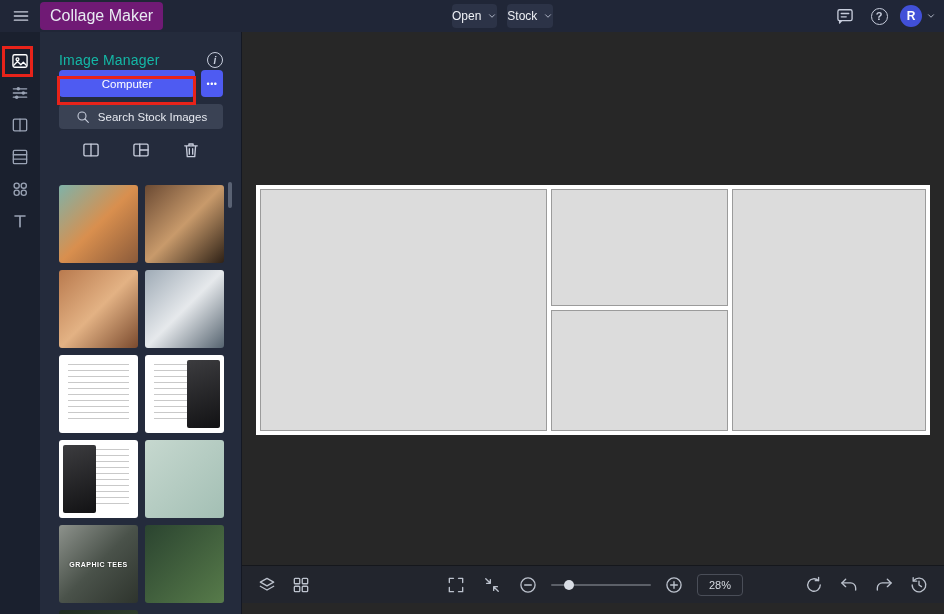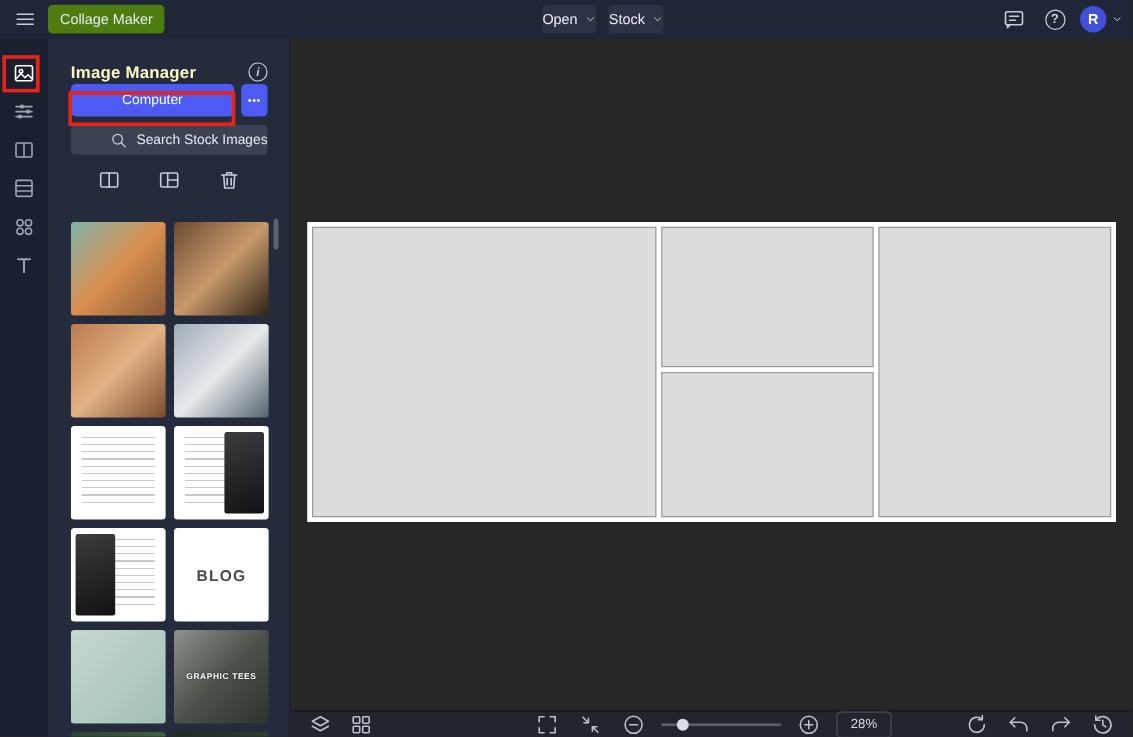--- a/index.html
+++ b/index.html
@@ -6,21 +6,21 @@
   html,body{width:944px;height:614px;overflow:hidden;background:#272727;
     font-family:"Liberation Sans",sans-serif;-webkit-font-smoothing:antialiased}
   .app{position:relative;width:944px;height:614px;display:flex;flex-direction:column}
 
   
   .topbar{flex:0 0 32px;height:32px;background:var(--topbar_bg,#202637);display:flex;
     align-items:center;position:relative;z-index:6;padding:0 8px}
   .tb-left{display:flex;align-items:center;gap:6px}
   .icon-btn{display:flex;align-items:center;justify-content:center;width:26px;height:26px;
     background:none;border:none;cursor:pointer;border-radius:4px}
-  .app-title-chip{background:#4d7c0f;color:#e8ebf2;font-size:12px;padding:5px 10px;
+  .app-title-chip{background:#701a75;color:#e8ebf2;font-size:16px;padding:5px 10px;
     border-radius:4px;white-space:nowrap}
   .tb-center{position:absolute;left:452px;top:0;height:32px;display:flex;align-items:center;gap:10px}
   .tb-btn{display:flex;align-items:center;gap:6px;background:#2c3347;color:#eef0f5;
     border:none;border-radius:4px;height:24px;padding:0 0;font-size:12px;cursor:pointer;
     font-family:"Liberation Sans",sans-serif}
   .tb-right{margin-left:auto;display:flex;align-items:center;gap:8px}
   .circle-glyph{width:17px;height:17px;border:1.6px solid #c7cddc;border-radius:50%;
     color:#c7cddc;font-size:11px;font-weight:bold;display:flex;align-items:center;justify-content:center}
   .avatar{width:22px;height:22px;border-radius:50%;background:var(--avatar_blue,#4150d8);
     color:#fff;font-size:12px;font-weight:bold;display:flex;align-items:center;justify-content:center}
@@ -34,28 +34,28 @@
     align-items:center;padding-top:14px;gap:2px}
   .rail-item{width:40px;height:30px;display:flex;align-items:center;justify-content:center;
     background:none;border:none;cursor:pointer}
   .rail-item .ic{stroke:#9aa3b5}
   .rail-item.active .ic{stroke:#ffffff}
 
   
   .panel{flex:0 0 202px;background:var(--panel_bg,#242b3c);position:relative;
     border-right:1px solid #141823;padding:18px 18px 0 19px;display:flex;flex-direction:column}
   .panel-head{display:flex;align-items:center;justify-content:space-between;height:20px}
-  .panel-title{color:#fef9c3;font-size:14px;font-weight:bold;letter-spacing:.2px}
+  .panel-title{color:#14b8a6;font-size:14px;font-weight:normal;letter-spacing:.2px}
   .row-src{display:flex;gap:6px;}
   .btn-computer{flex:1;height:27px;background:var(--accent_blue,#4e5bf2);color:#fff;border:none;
     border-radius:4px;font-size:11.5px;cursor:pointer;font-family:"Liberation Sans",sans-serif}
   .btn-more{width:22px;height:27px;background:var(--accent_blue,#4e5bf2);color:#fff;border:none;
     border-radius:4px;font-size:9px;letter-spacing:.5px;cursor:pointer;padding:0}
   .btn-search{margin-top:7px;height:25px;background:#3a4254;color:#e6e9f0;border:none;border-radius:4px;
-    font-size:11.5px;cursor:pointer;display:flex;align-items:center;justify-content:flex-end;gap:7px;
+    font-size:11.5px;cursor:pointer;display:flex;align-items:center;justify-content:center;gap:7px;
     font-family:"Liberation Sans",sans-serif}
   .tools-row{margin-top:8px;height:26px;display:flex;align-items:center;justify-content:center;gap:24px}
 
   
   .thumb-grid{position:absolute;left:19px;top:153px;bottom:0;width:165px;overflow:hidden;
     display:grid;grid-template-columns:79px 79px;gap:7px;grid-auto-rows:78px;align-content:start}
   .thumb{position:relative;width:79px;height:78px;border-radius:3px;overflow:hidden;cursor:pointer}
   .thumb.doc::before{content:'';position:absolute;inset:12% 12%;
     background:repeating-linear-gradient(to bottom,#c9c9c9 0 1px,transparent 1px 6px)}
   .thumb-photo{position:absolute;top:7%;bottom:7%;width:42%;border-radius:2px;
@@ -72,21 +72,21 @@
   .collage{position:absolute;left:14px;top:153px;width:674px;height:250px;background:#fff;
     padding:4px;display:flex;gap:4px}
   .cell{background:var(--cell_gray,#dcdcdc);border:1px solid #9b9b9b}
   .cell-left{flex:0 0 287px}
   .cell-midcol{flex:0 0 177px;display:flex;flex-direction:column;gap:4px}
   .cell-mid-top{flex:0 0 117px}
   .cell-mid-bottom{flex:1}
   .cell-right{flex:1}
 
   
-  .bottombar{position:absolute;left:0;right:0;bottom:0;height:22px;background:#22252d;
+  .bottombar{position:absolute;left:0;right:0;bottom:11px;height:38px;background:#22252d;
     border-top:1px solid #15171c;display:flex;align-items:center;padding:0 12px}
   .bb-left{display:flex;align-items:center;gap:8px}
   .bb-center{position:absolute;left:50%;transform:translateX(-50%);display:flex;align-items:center;gap:10px}
   .bb-right{margin-left:auto;display:flex;align-items:center;gap:9px}
   .slider{position:relative;width:100px;height:18px;display:flex;align-items:center;cursor:pointer}
   .slider-track{width:100%;height:2px;background:#5c6068;border-radius:1px}
   .slider-knob{position:absolute;left:18%;top:50%;transform:translate(-50%,-50%);
     width:10px;height:10px;border-radius:50%;background:#d9dde4;cursor:pointer}
   .zoom-box{width:46px;height:22px;border:1px solid #4a4e58;border-radius:4px;background:transparent;
     color:#d7dbe2;font-size:11px;display:flex;align-items:center;justify-content:center;cursor:pointer}
@@ -241,23 +241,20 @@
           <div class="thumb" style="background: linear-gradient(135deg, rgb(107, 74, 51), rgb(200, 154, 107), rgb(46, 33, 22));"></div>
           <div class="thumb" style="background: linear-gradient(135deg, rgb(185, 122, 78), rgb(227, 178, 132), rgb(122, 74, 46));"></div>
           <div class="thumb" style="background: linear-gradient(135deg, rgb(159, 171, 182), rgb(230, 233, 236), rgb(85, 99, 111));"></div>
           <div class="thumb doc" style="background: rgb(255, 255, 255);"></div>
           <div class="thumb doc" style="background: rgb(255, 255, 255);">
             <div class="thumb-photo right"></div>
           </div>
           <div class="thumb doc" style="background: rgb(255, 255, 255);">
             <div class="thumb-photo left"></div>
           </div>
-          <div class="thumb" style="background: rgb(255, 255, 255);">
-            <span class="thumb-text">BLOG</span>
-          </div>
           <div class="thumb" style="background: linear-gradient(135deg, rgb(198, 216, 207), rgb(163, 191, 180));"></div>
           <div class="thumb" style="background: linear-gradient(135deg, rgb(141, 146, 140), rgb(74, 82, 74), rgb(46, 52, 45));">
             <span class="thumb-text small">GRAPHIC TEES</span>
           </div>
           <div class="thumb" style="background: linear-gradient(135deg, rgb(43, 68, 48), rgb(87, 123, 74));"></div>
           <div class="thumb" style="background: linear-gradient(135deg, rgb(31, 45, 34), rgb(58, 74, 53));"></div>
         </div>
       <div class="scroll-thumb"></div>
     </aside>
 

